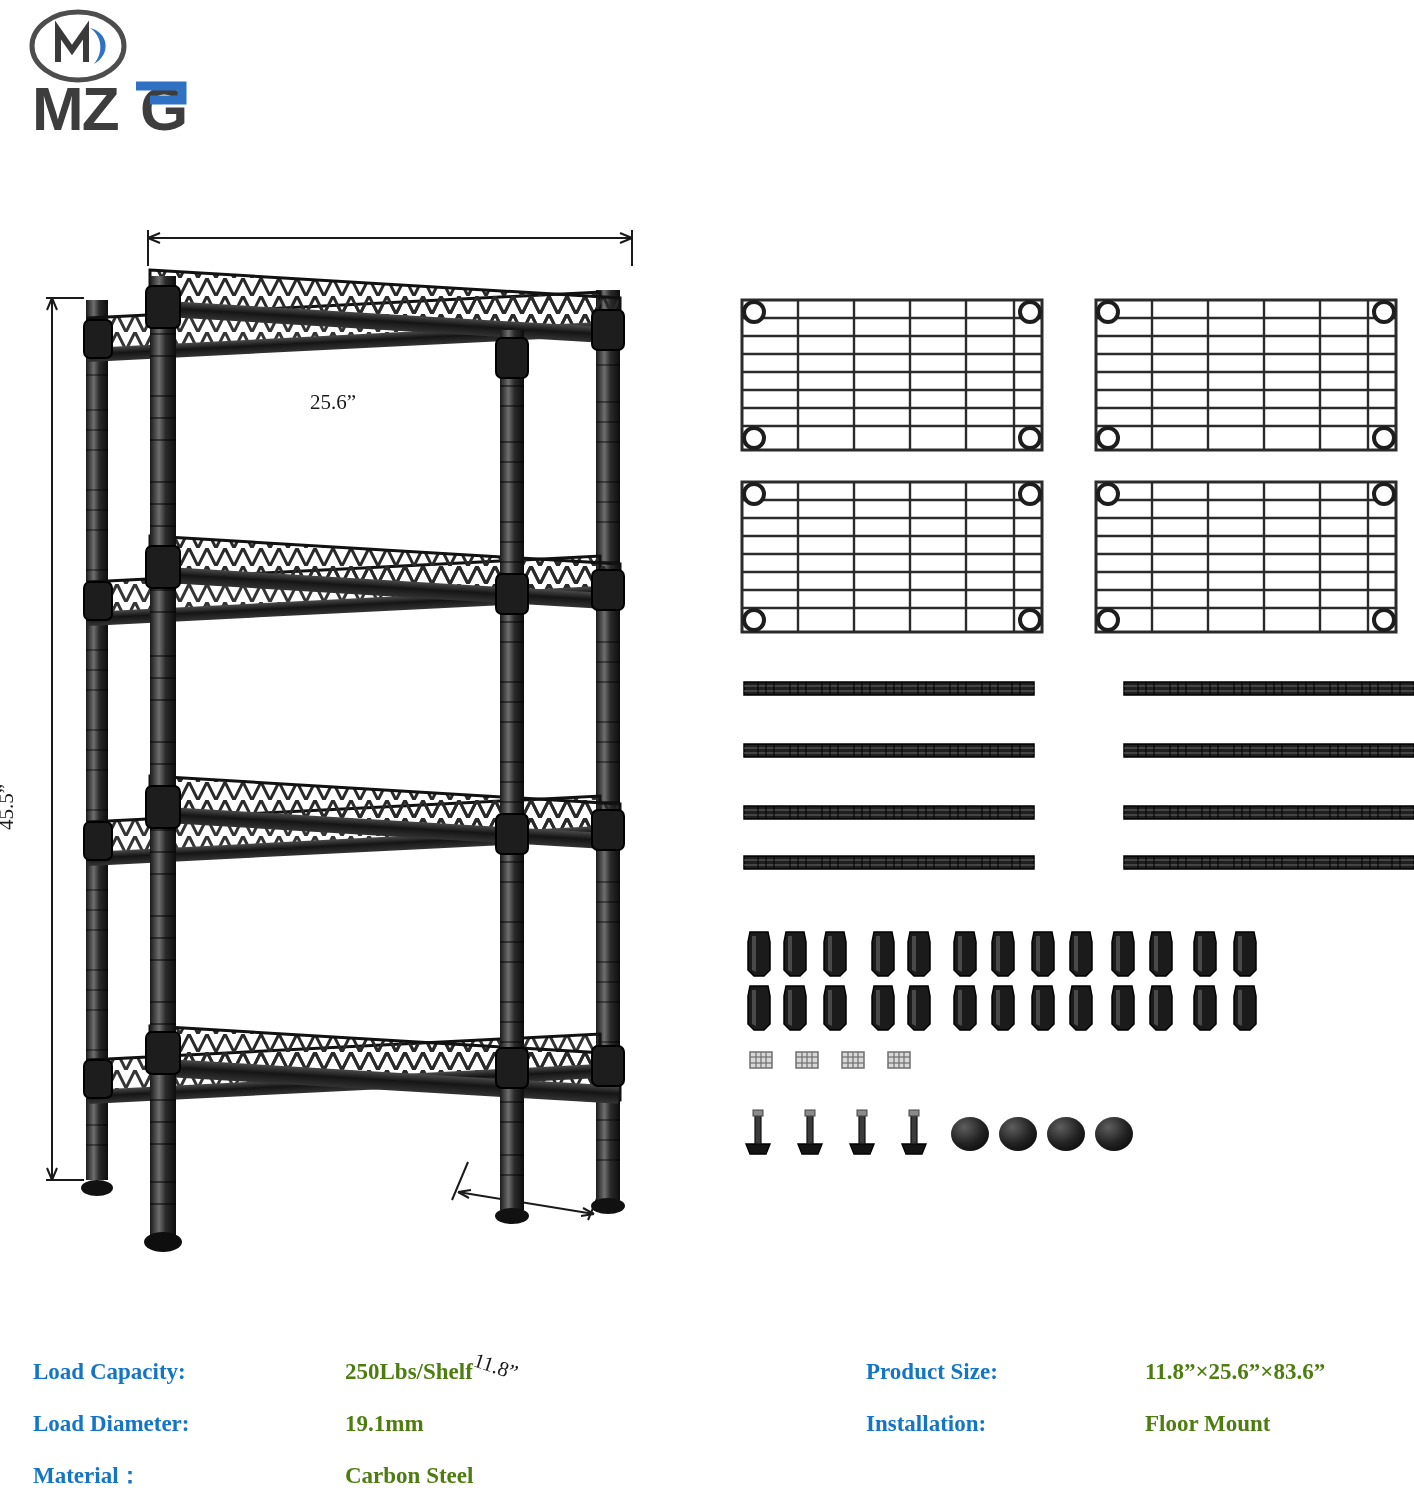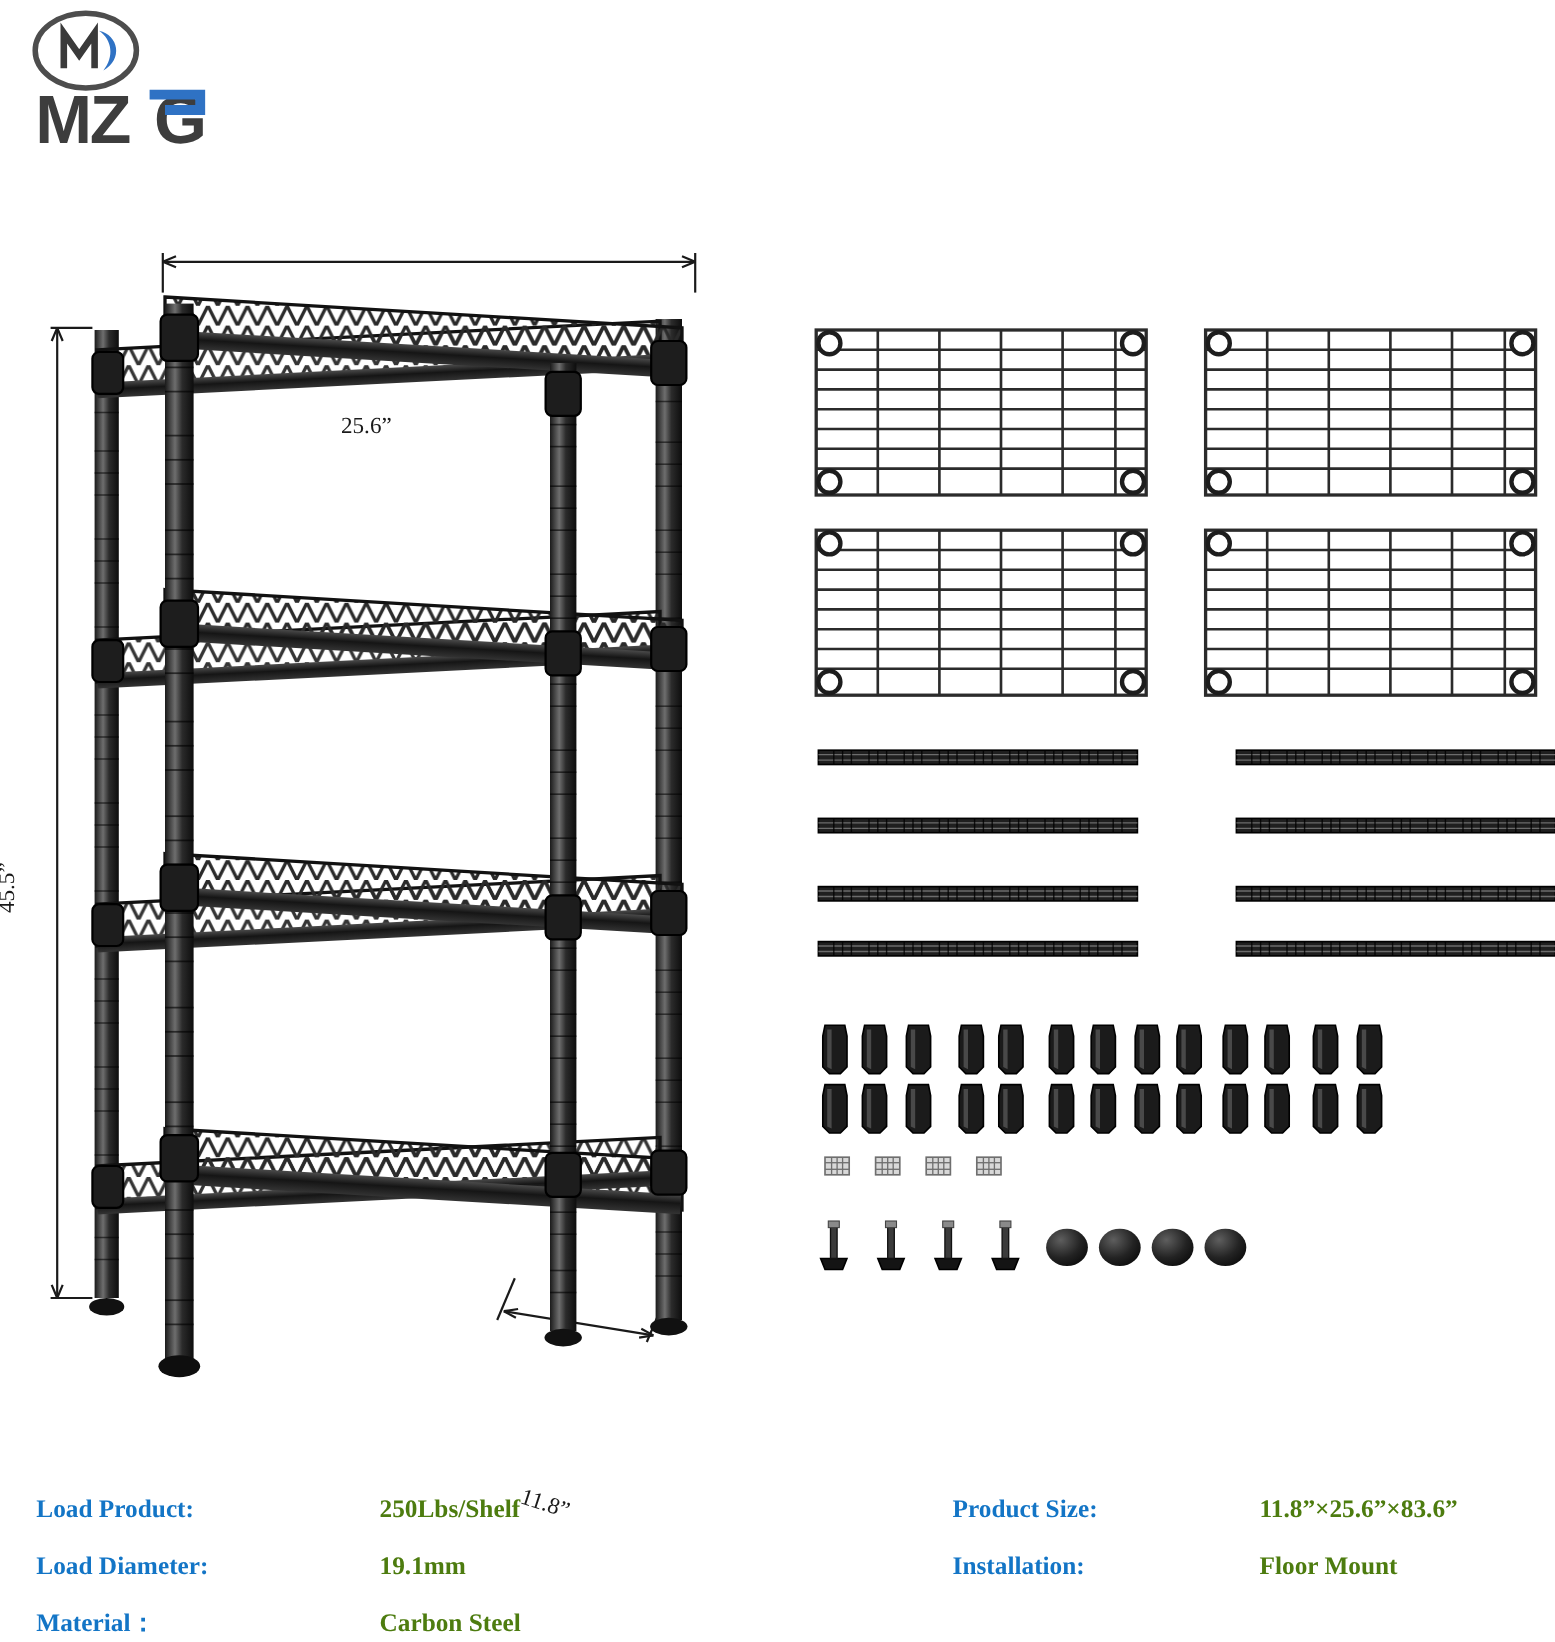--- a/index.html
+++ b/index.html
@@ -40,21 +40,21 @@
     height: 1020px;
   }
 
   .dim-label {
     position: absolute;
     font-family: "Liberation Serif", serif;
     color: #1a1a1a;
     font-size: 21px;
     white-space: nowrap;
   }
-  #dim-width-label { left: 310px; top: 205px; }
+  #dim-width-label { left: 310px; top: 220px; }
   #dim-height-label {
     left: -6px;
     top: 660px;
     transform: rotate(-90deg);
     transform-origin: left top;
   }
   #dim-depth-label {
     left: 478px;
     top: 1178px;
     transform: rotate(18deg);
@@ -559,21 +559,21 @@
       <ellipse cx="318" cy="884" rx="19" ry="17" fill="url(#capGrad)"></ellipse>
       <ellipse cx="366" cy="884" rx="19" ry="17" fill="url(#capGrad)"></ellipse>
       <ellipse cx="414" cy="884" rx="19" ry="17" fill="url(#capGrad)"></ellipse>
     </g>
   </svg>
 </div>
 
 <div id="specs">
 
   <div class="spec-row col-left r0">
-    <span class="spec-label">Load Product:</span>
+    <span class="spec-label">Load Capacity:</span>
     <span class="spec-value">250Lbs/Shelf</span>
   </div>
 
   <div class="spec-row col-left r1">
     <span class="spec-label">Load Diameter:</span>
     <span class="spec-value">19.1mm</span>
   </div>
 
   <div class="spec-row col-left r2">
     <span class="spec-label">Material：</span>

